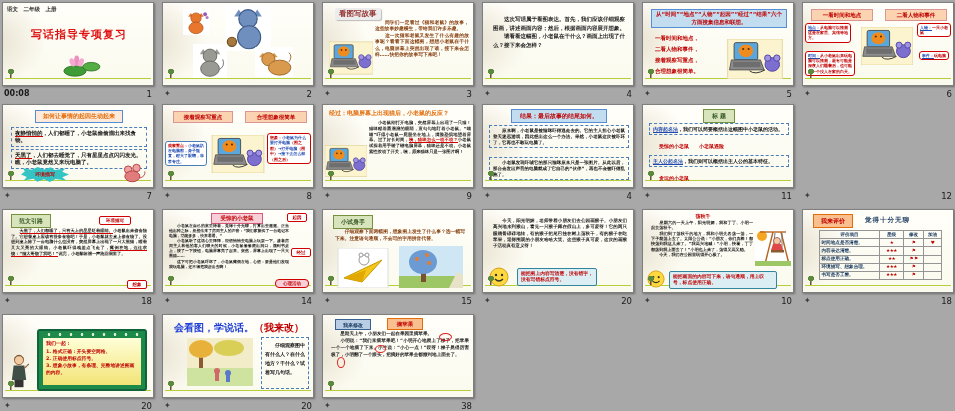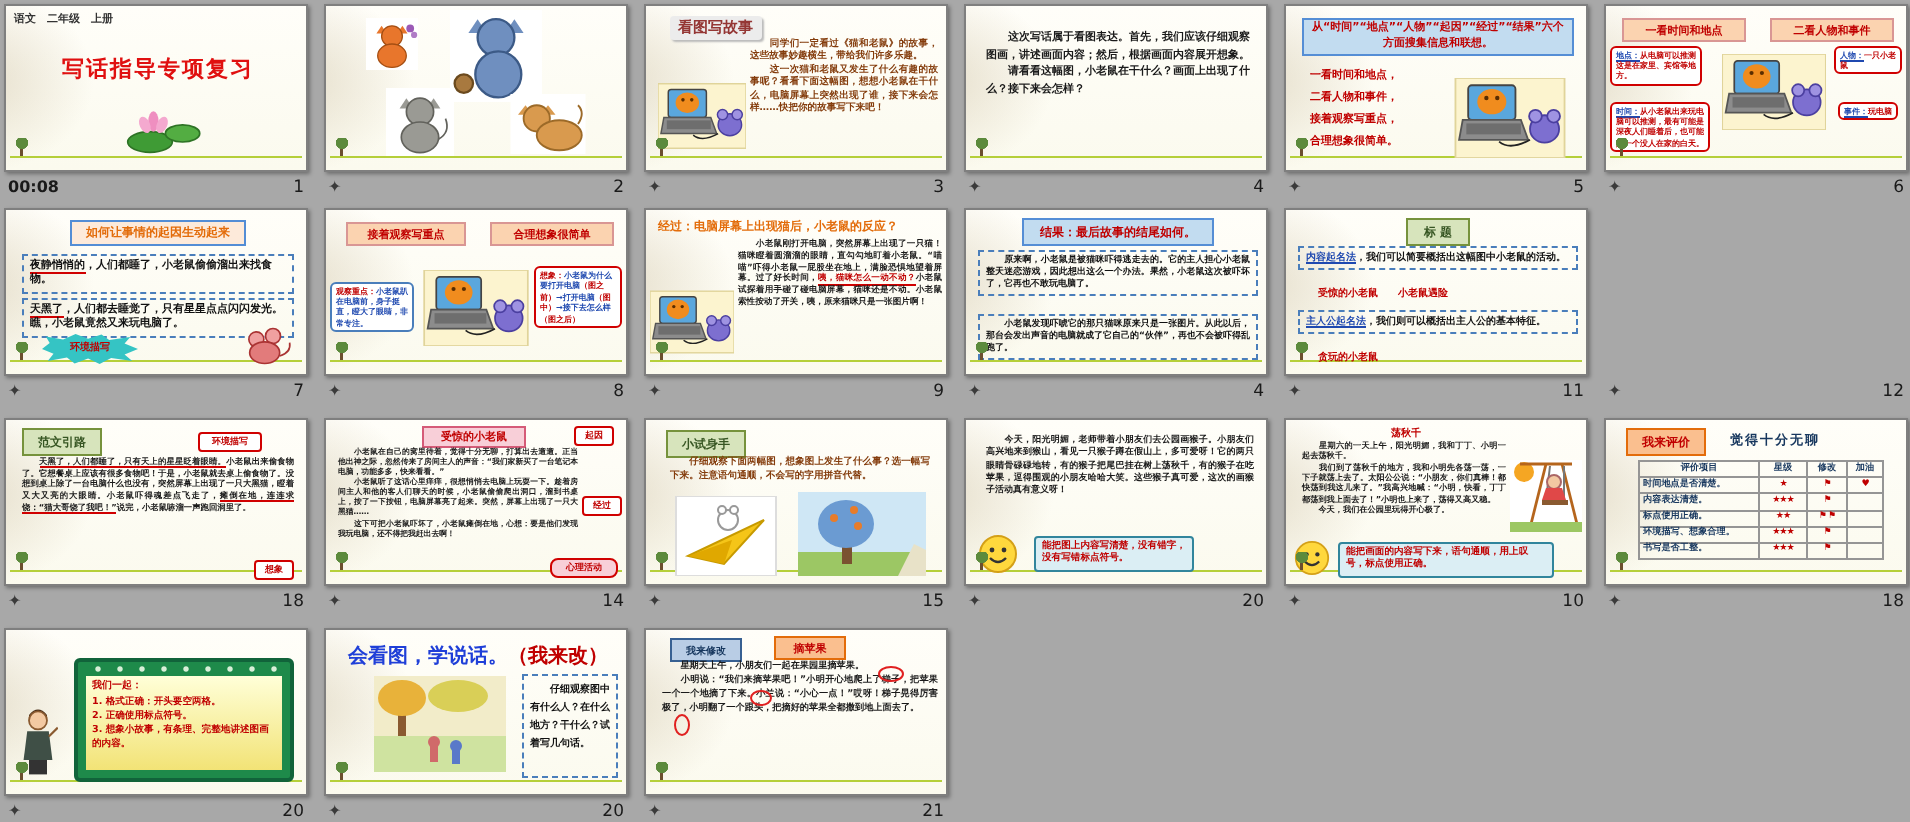--- a/index.html
+++ b/index.html
@@ -543,15 +543,15 @@
     <div class="abs lbluebox" style="left:12px;top:4px;width:36px;font-size:5px;padding:1.5px 0">我来修改</div>
     <div class="abs orangebox" style="left:64px;top:3px;width:36px;font-size:5.5px;padding:1.5px 0">摘苹果</div>
     <div class="abs b pre jt" style="left:8px;top:16px;width:138px;font-size:4.6px;line-height:1.5;color:#1a1a1a">　　星期天上午，小朋友们一起在果园里摘苹果。
 　　小明说：“我们来摘苹果吧！”小明开心地爬上了梯子，把苹果一个一个地摘了下来。小兰说：“小心一点！”哎呀！梯子晃得厉害极了，小明翻了一个跟头，把摘好的苹果全都撒到地上面去了。</div>
     <div class="ring" style="left:116px;top:18px;width:13px;height:8px"></div>
     <div class="ring" style="left:14px;top:42px;width:8px;height:11px"></div>
     <div class="ring" style="left:52px;top:30px;width:11px;height:8px"></div>
   </div>
   <div class="cap">
     <span class="star">✦</span>
-    <span class="num">21</span>
+    <span class="num">38</span>
   </div>
 </div>
 
 </body></html>

